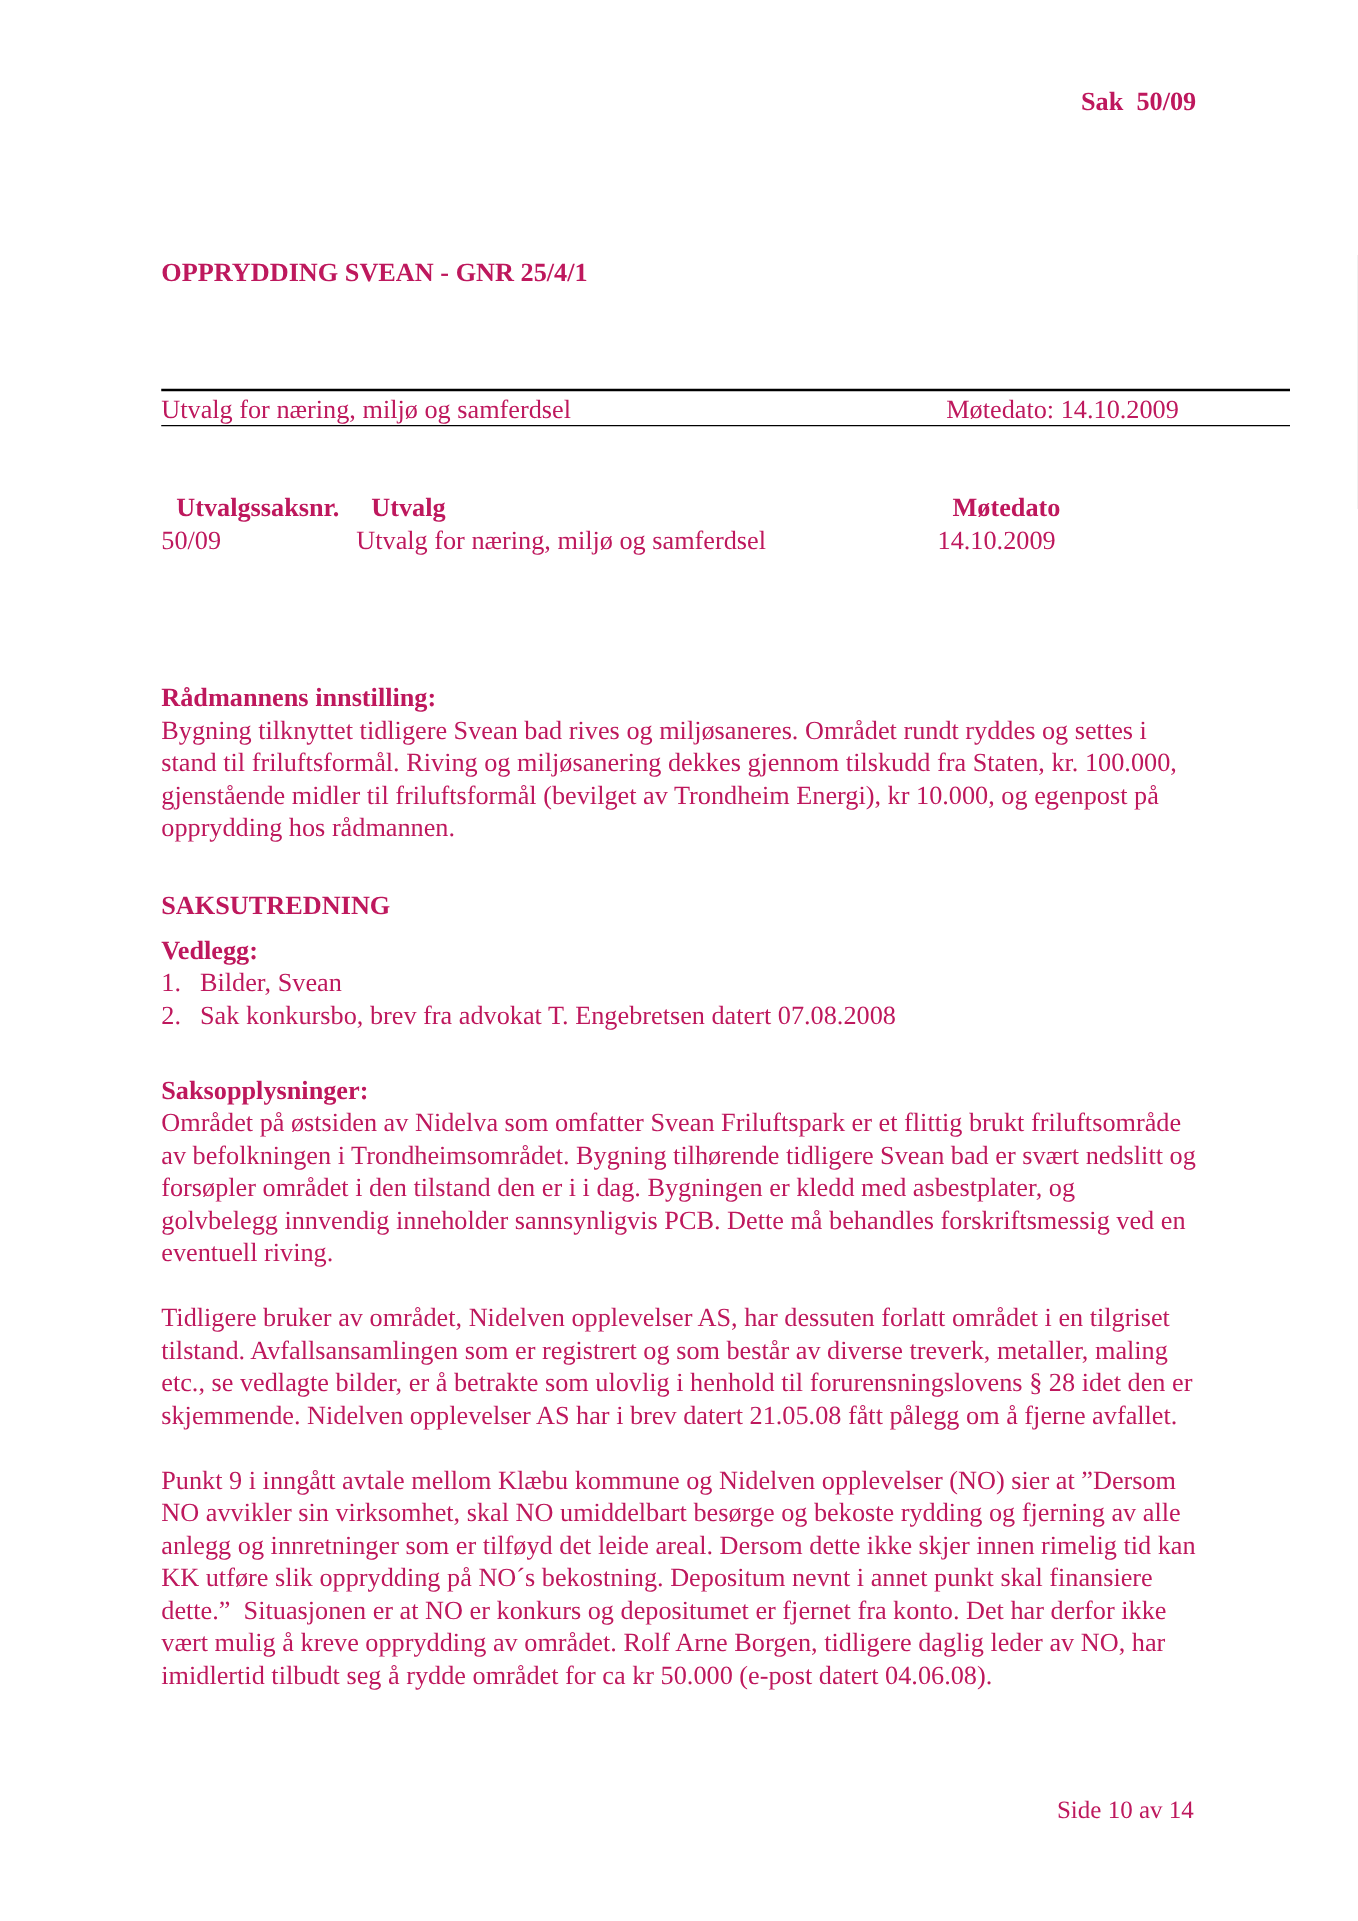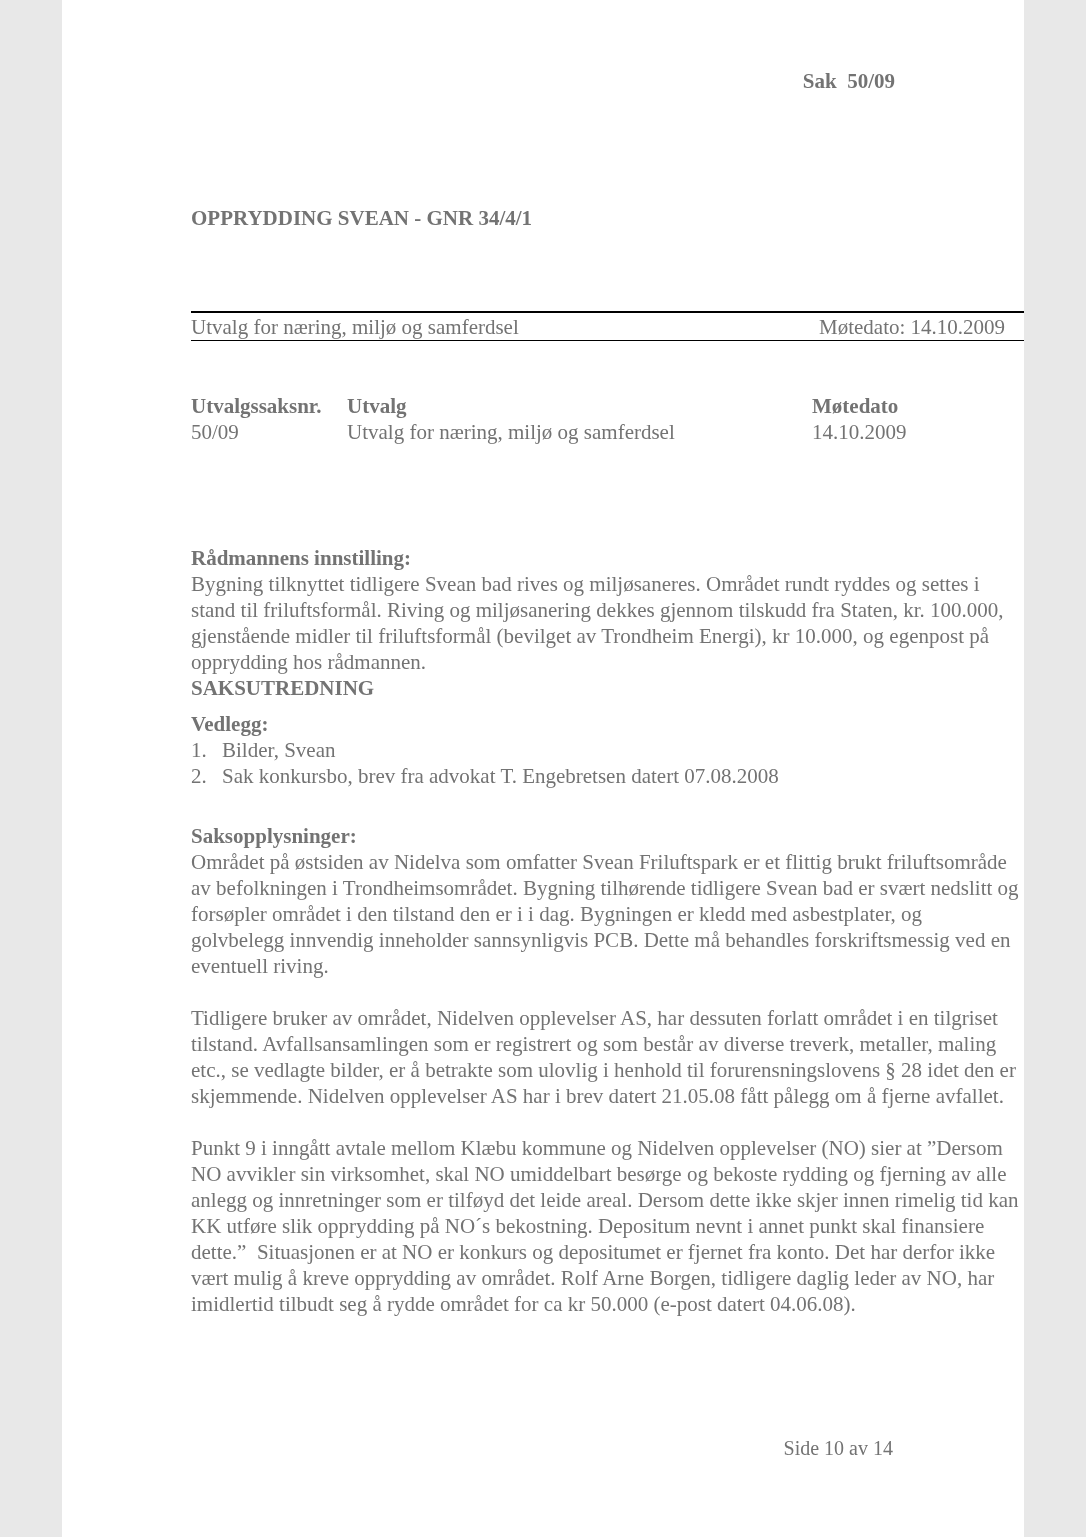--- a/index.html
+++ b/index.html
@@ -2,28 +2,28 @@
 <html><head>
 <meta charset="utf-8">
 <style>
   html, body {
     margin: 0;
     padding: 0;
     background: #e8e8e8;
   }
   .page {
     position: relative;
-    width: 962px;
+    width: 1086px;
     height: 1537px;
     margin: 0 auto;
     background: #ffffff;
     font-family: "Liberation Serif", "DejaVu Serif", serif;
     font-size: 21px;
     line-height: 26px;
-    color: #737373;
+    color: #be185d;
     box-sizing: border-box;
     padding: 68px 129px 0 129px;
     overflow: hidden;
   }
   .pre { white-space: pre-wrap; }
 
   .case-ref {
     text-align: right;
     font-weight: bold;
   }
@@ -49,27 +49,27 @@
   .meta-row.second { border-bottom: 1px solid #000000; }
 
   .case-table {
     margin-top: 52px;
     width: 828px;
   }
   .case-table .row {
     display: grid;
     grid-template-columns: 156px 465px 1fr;
   }
-  .case-table .row.head { font-weight: bold; }
+  .case-table .row.head { font-weight: bold; margin-left: 12px; }
 
   .section-heading {
     font-weight: bold;
   }
   .mt-rec { margin-top: 100px; }
-  .mt-saksutredning { }
+  .mt-saksutredning { margin-top: 36px; }
   .mt-vedlegg { margin-top: 10px; }
   .mt-saksopp { margin-top: 34px; }
 
   p.body-par {
     margin: 0;
     width: 828px;
   }
   p.body-par.gap { margin-top: 26px; }
 
   .attach-list { width: 828px; }
@@ -88,21 +88,21 @@
     line-height: 24px;
   }
 </style>
 </head>
 <body>
 
 <div class="page">
 
   <div class="case-ref pre">Sak  50/09</div>
 
-  <div class="doc-title">OPPRYDDING SVEAN - GNR 34/4/1</div>
+  <div class="doc-title">OPPRYDDING SVEAN - GNR 25/4/1</div>
 
   <div class="meta-table">
     <div class="meta-row first">
       <span>Utvalg for næring, miljø og samferdsel</span>
       <span>Møtedato: 14.10.2009</span>
     </div>
   </div>
 
   <div class="case-table">
     <div class="row head">

